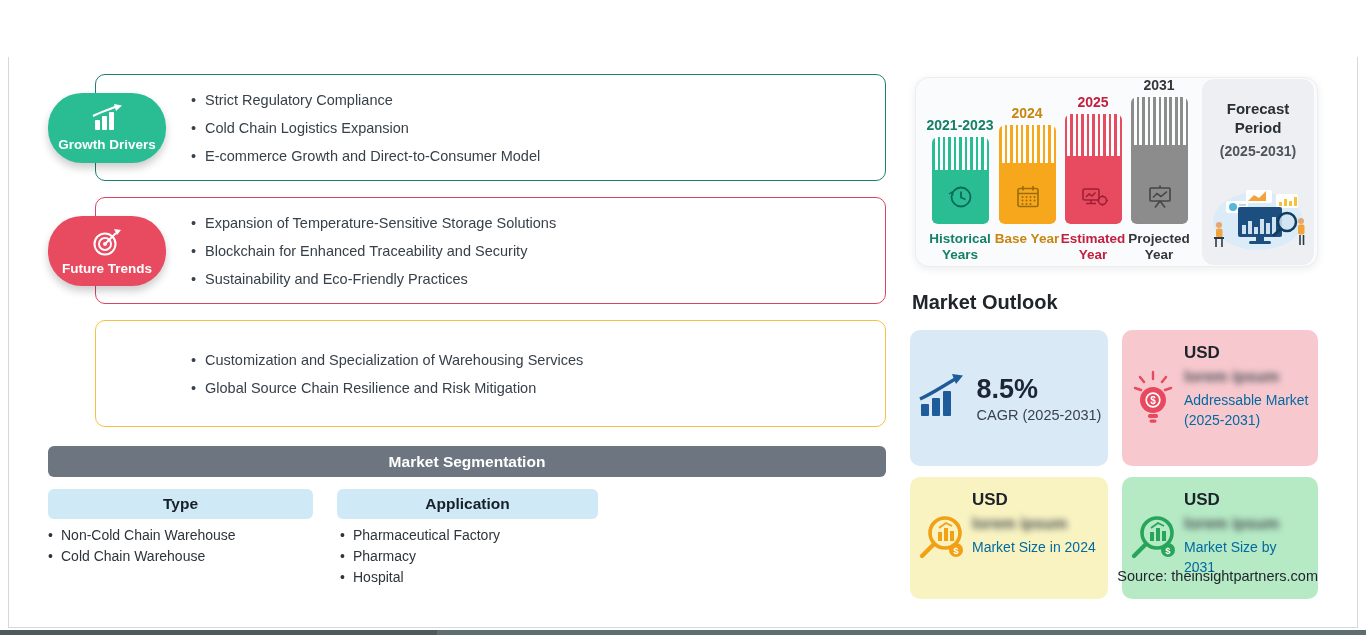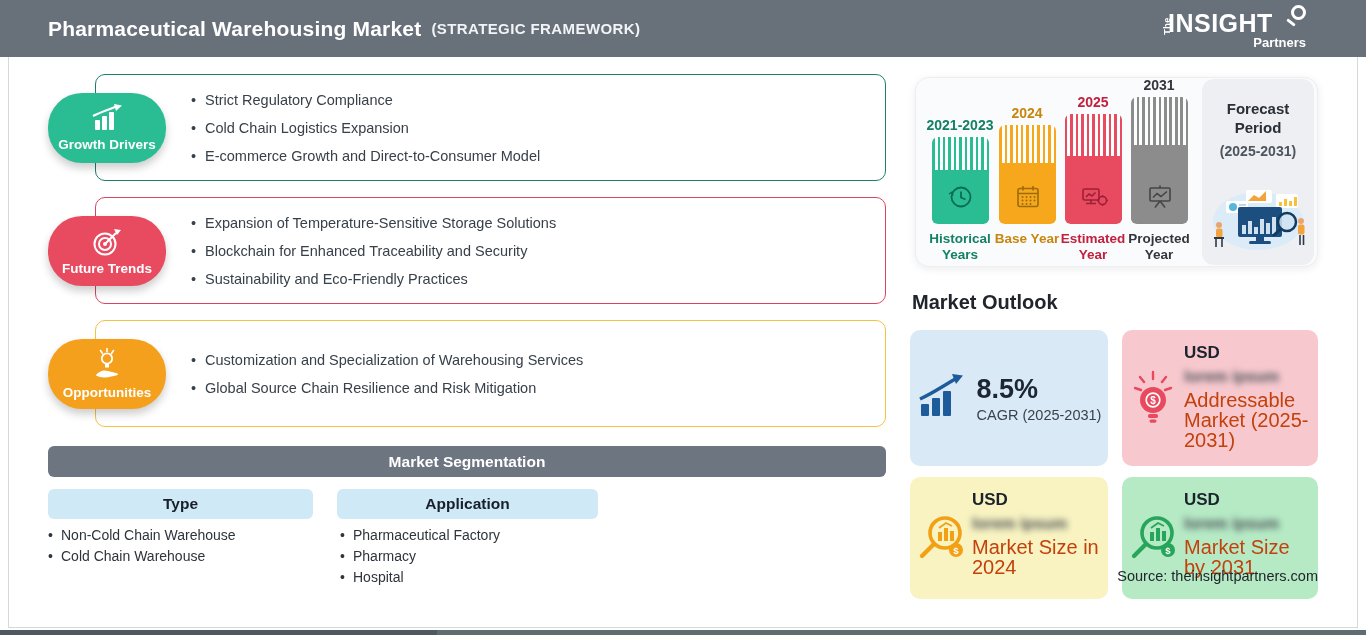--- a/index.html
+++ b/index.html
@@ -93,43 +93,33 @@
   .cagr-value { font-size:27px; font-weight:800; color:#1c2637; }
   .cagr-label { font-size:14.5px; color:#39424c; margin-top:2px; }
   .card-usd { display:flex; }
   .card-pink  { left:1122px; top:330px; width:196px; height:136px; background:#f7c9cf; }
   .card-yellow{ left:910px;  top:477px; width:198px; height:122px; background:#f8f3c1; }
   .card-green { left:1122px; top:477px; width:196px; height:122px; background:#b5eac5; }
   .usd-iconcol { width:62px; display:flex; align-items:center; justify-content:center; flex-shrink:0; }
   .usd-text { padding-top:13px; padding-right:8px; }
   .usd-cur { font-size:17px; font-weight:bold; color:#1d232b; }
   .usd-blur { font-size:16px; font-weight:bold; color:#4d5258; filter:blur(3px); margin:5px 0 4px; }
-  .usd-label { font-size:20px; color:#c2410c; line-height:20px; }
+  .usd-label { font-size:14px; color:#0369a1; line-height:20px; }
 
   .source { position:absolute; right:48px; top:568px; font-size:14.5px; color:#21262c; }
 
   
   .strip-l { position:absolute; bottom:0; left:0; width:437px; height:5px; background:#4e5a5e; }
   .strip-r { position:absolute; bottom:0; left:437px; right:0; height:5px; background:#5d6d70; }
 </style>
 </head>
 <body>
 
 <div class="page">
 
-  <div class="header">
-    <h1>Pharmaceutical Warehousing Market</h1>
-    <span class="subtitle">(STRATEGIC FRAMEWORK)</span>
-    <div class="logo">
-      <span class="logo-the">The</span>
-      <span class="logo-main">INSIGHT</span>
-      <span class="logo-lens"></span>
-      <span class="logo-sub">Partners</span>
-    </div>
-  </div>
 
   <div class="content-frame"></div>
 
   <div class="fbox fbox-1">
     <ul>
       <li>Strict Regulatory Compliance</li>
       <li>Cold Chain Logistics Expansion</li>
       <li>E-commerce Growth and Direct-to-Consumer Model</li>
     </ul>
   </div>
@@ -164,35 +154,20 @@
       </svg>
     </span>
     <span>Future Trends</span>
   </div>
 
   <div class="fbox fbox-3">
     <ul>
       <li>Customization and Specialization of Warehousing Services</li>
       <li>Global Source Chain Resilience and Risk Mitigation</li>
     </ul>
-  </div>
-  <div class="blob blob-3">
-    <span>
-      <svg width="36" height="33" viewBox="0 0 36 33">
-        <g stroke="#fff" stroke-width="1.6" stroke-linecap="round">
-          <line x1="18" y1="0.5" x2="18" y2="3.5"></line>
-          <line x1="11.5" y1="2.5" x2="13.5" y2="5.5"></line>
-          <line x1="24.5" y1="2.5" x2="22.5" y2="5.5"></line>
-        </g>
-        <circle cx="18" cy="10.5" r="5.2" fill="none" stroke="#fff" stroke-width="1.8"></circle>
-        <rect x="16" y="16" width="4" height="3.5" fill="#fff"></rect>
-        <path d="M7 27 q5 -6 12 -4 l9 2.2 q2.5 1.4 -1 2.4 l-8 1.6 q-7 1.2 -12 -1.6 z" fill="#fff"></path>
-      </svg>
-    </span>
-    <span>Opportunities</span>
   </div>
 
   <div class="segbar">Market Segmentation</div>
   <div class="colhead colhead-type">Type</div>
   <div class="colhead colhead-app">Application</div>
   <ul class="seg-list seg-list-type">
     <li>Non-Cold Chain Warehouse</li>
     <li>Cold Chain Warehouse</li>
   </ul>
   <ul class="seg-list seg-list-app">

